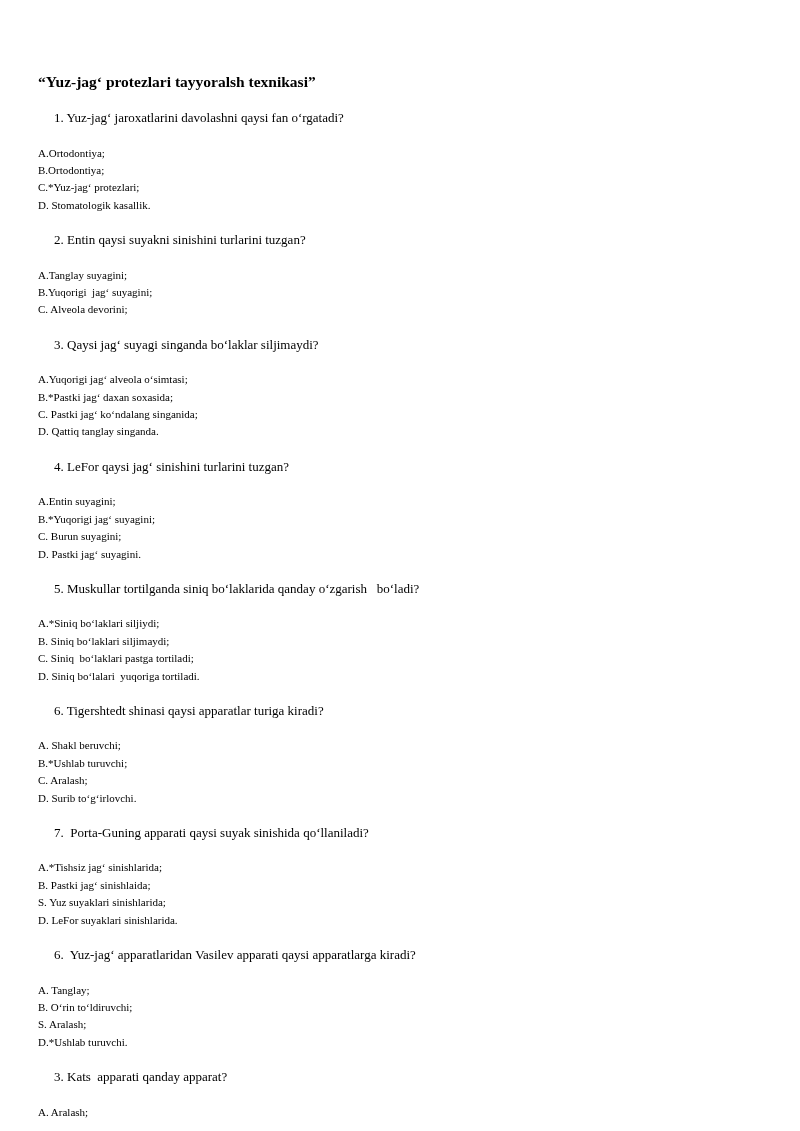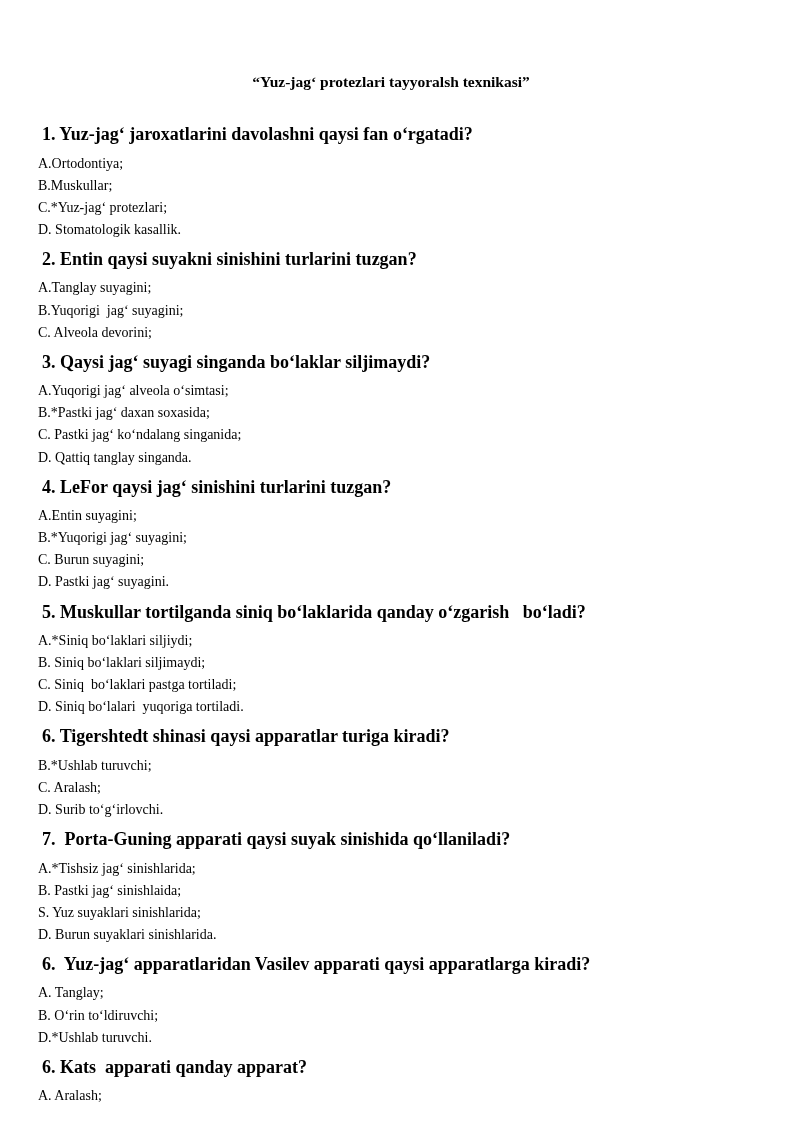--- a/index.html
+++ b/index.html
@@ -15,55 +15,54 @@
     overflow: hidden;
   }
   .page {
     box-sizing: border-box;
     width: 800px;
     height: 1131px;
     padding: 72px 56px 40px 38px;
     background: #ffffff;
   }
   .doc-title {
-    text-align: center;
     font-size: 15.5px;
     font-weight: bold;
     line-height: 1.3;
-    margin: 0 0 28px 0;
+    margin: 0 0 12px 0;
   }
   .qblock {
     margin: 0;
   }
   .question {
-    font-size: 18px;
-    font-weight: bold;
+    font-size: 13px;
+    font-weight: normal;
     line-height: 1.58;
-    margin: 4px;
+    margin: 16px;
     white-space: pre-wrap;
   }
   .answer {
-    font-size: 14px;
+    font-size: 11px;
     font-weight: normal;
     line-height: 1.58;
     margin: 0;
     white-space: pre-wrap;
   }
 </style>
 </head>
 <body>
 
 <div class="page">
 
   <div class="doc-title">“Yuz-jag‘ protezlari tayyoralsh texnikasi”</div>
 
   <div class="qblock">
     <p class="question">1. Yuz-jag‘ jaroxatlarini davolashni qaysi fan o‘rgatadi?</p>
     <p class="answer">A.Ortodontiya;</p>
-    <p class="answer">B.Muskullar;</p>
+    <p class="answer">B.Ortodontiya;</p>
     <p class="answer">C.*Yuz-jag‘ protezlari;</p>
     <p class="answer">D. Stomatologik kasallik.</p>
   </div>
 
   <div class="qblock">
     <p class="question">2. Entin qaysi suyakni sinishini turlarini tuzgan?</p>
     <p class="answer">A.Tanglay suyagini;</p>
     <p class="answer">B.Yuqorigi  jag‘ suyagini;</p>
     <p class="answer">C. Alveola devorini;</p>
   </div>
@@ -87,39 +86,41 @@
   <div class="qblock">
     <p class="question">5. Muskullar tortilganda siniq bo‘laklarida qanday o‘zgarish   bo‘ladi?</p>
     <p class="answer">A.*Siniq bo‘laklari siljiydi;</p>
     <p class="answer">B. Siniq bo‘laklari siljimaydi;</p>
     <p class="answer">C. Siniq  bo‘laklari pastga tortiladi;</p>
     <p class="answer">D. Siniq bo‘lalari  yuqoriga tortiladi.</p>
   </div>
 
   <div class="qblock">
     <p class="question">6. Tigershtedt shinasi qaysi apparatlar turiga kiradi?</p>
+    <p class="answer">A. Shakl beruvchi;</p>
     <p class="answer">B.*Ushlab turuvchi;</p>
     <p class="answer">C. Aralash;</p>
     <p class="answer">D. Surib to‘g‘irlovchi.</p>
   </div>
 
   <div class="qblock">
     <p class="question">7.  Porta-Guning apparati qaysi suyak sinishida qo‘llaniladi?</p>
     <p class="answer">A.*Tishsiz jag‘ sinishlarida;</p>
     <p class="answer">B. Pastki jag‘ sinishlaida;</p>
     <p class="answer">S. Yuz suyaklari sinishlarida;</p>
-    <p class="answer">D. Burun suyaklari sinishlarida.</p>
+    <p class="answer">D. LeFor suyaklari sinishlarida.</p>
   </div>
 
   <div class="qblock">
     <p class="question">6.  Yuz-jag‘ apparatlaridan Vasilev apparati qaysi apparatlarga kiradi?</p>
     <p class="answer">A. Tanglay;</p>
     <p class="answer">B. O‘rin to‘ldiruvchi;</p>
+    <p class="answer">S. Aralash;</p>
     <p class="answer">D.*Ushlab turuvchi.</p>
   </div>
 
   <div class="qblock">
-    <p class="question">6. Kats  apparati qanday apparat?</p>
+    <p class="question">3. Kats  apparati qanday apparat?</p>
     <p class="answer">A. Aralash;</p>
 
   </div>
 
 </div>
 
 </body></html>

